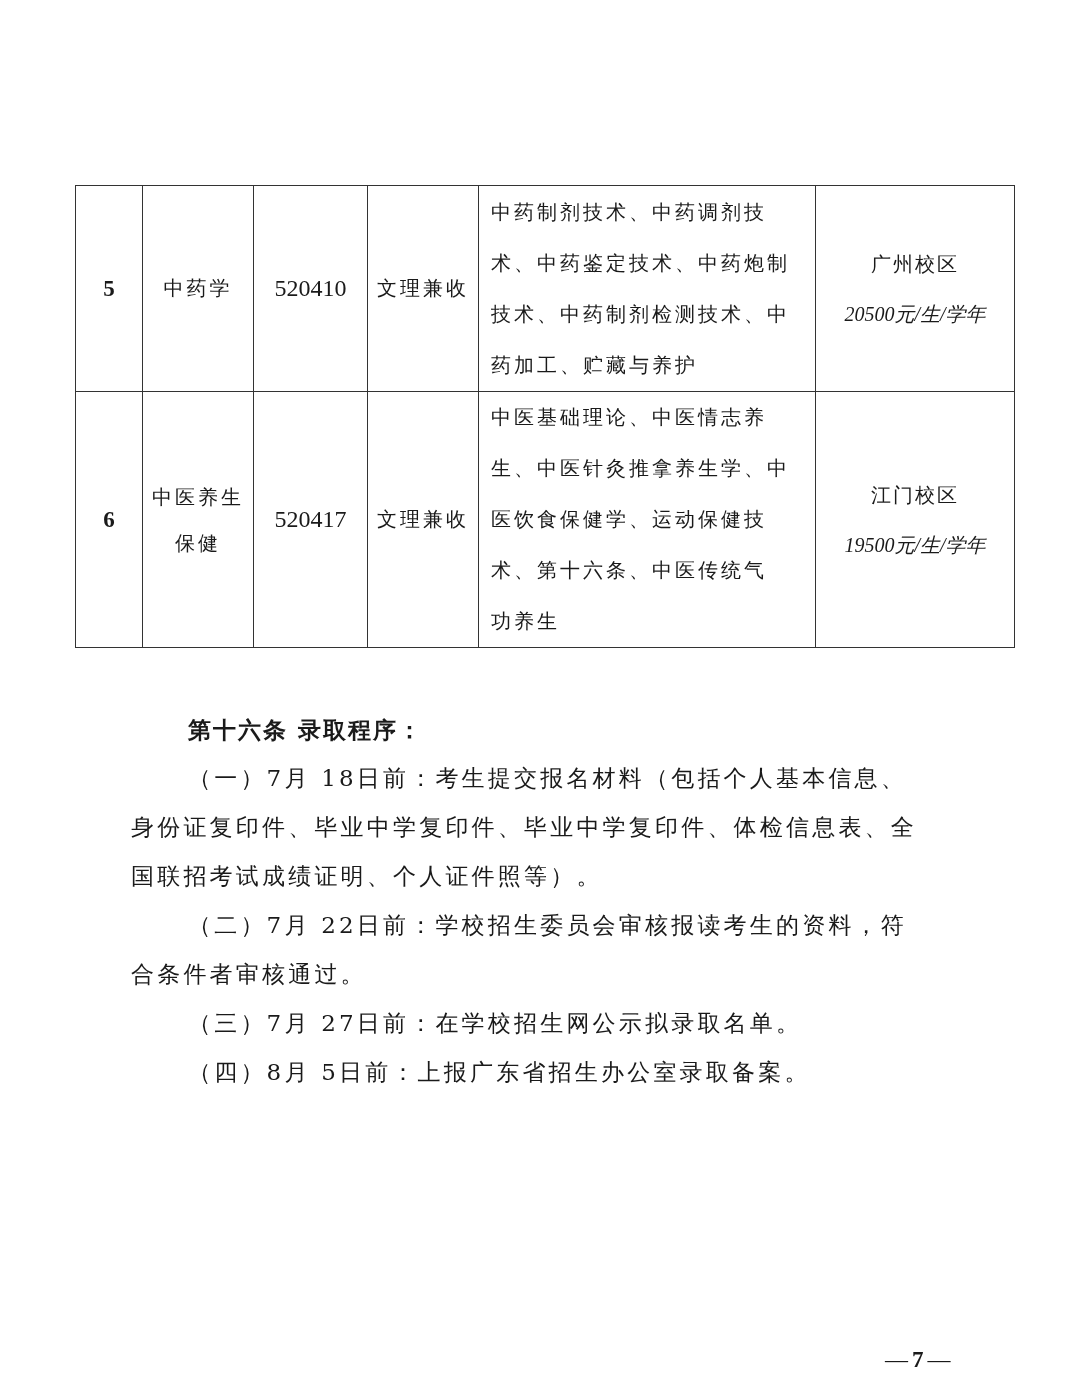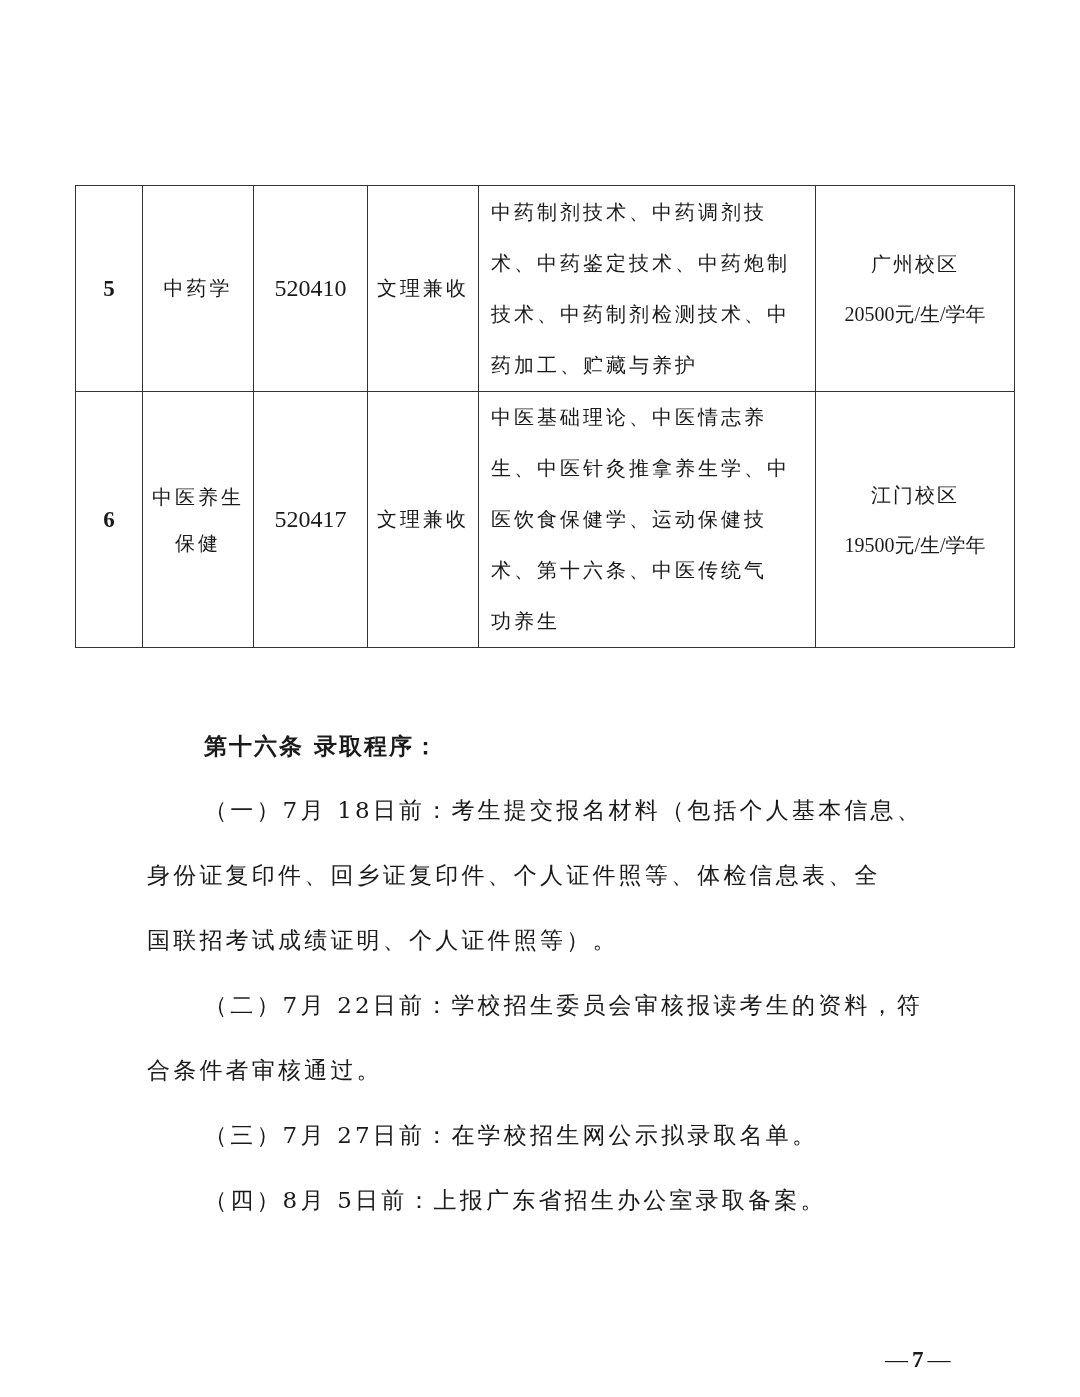--- a/index.html
+++ b/index.html
@@ -13,26 +13,26 @@
     border-collapse: collapse; table-layout: fixed;
   }
   .table td {
     border: 1.5px solid #333; padding: 0; vertical-align: middle;
     text-align: center; font-size: 20px; letter-spacing: 3px; line-height: 51px;
   }
   .table td.idx { font-weight: bold; font-family: "Liberation Serif", serif; font-size: 23px; letter-spacing: 0; }
   .table td.code { font-family: "Liberation Serif", serif; font-size: 24px; letter-spacing: 0; }
   .table td.courses { text-align: left; padding: 0 6px 0 12px; }
   .table td.fee { line-height: 50px; letter-spacing: 2px; text-align: center; }
-  .num { font-family: "Liberation Serif", serif; letter-spacing: 0; }
+  .num { font-family: "Liberation Serif", serif; letter-spacing: 0; font-style: italic; }
   .sec {
     position: absolute; left: 131px; width: 830px;
     font-size: 23px; letter-spacing: 3.2px; line-height: 49px;
   }
-  .sec p { margin: 16px; }
+  .sec p { margin: 0; }
   .indent { text-indent: 57px; }
   .heading { font-weight: bold; letter-spacing: 2px; }
   .pnum { position: absolute; left: 885px; top: 1347px; font-size: 23px; font-family: "Liberation Serif", serif; }
   .pnum b { font-weight: bold; padding: 0 4px; }
   .watermark {
     position: absolute; left: 940px; top: 1372px; font-size: 21px;
     color: #1d4ed8; font-family: "DejaVu Sans", sans-serif; letter-spacing: 1px; margin-top: 44px;
   }
 </style>
 </head>
@@ -84,21 +84,21 @@
       <div class="num">19500元/生/学年</div>
     </td>
   </tr>
 </tbody>
   </table>
 
 <div class="sec" style="top:705px;">
   <p class="indent heading">第十六条  录取程序：</p>
   <div>
     <p class="indent">（一）7月 18日前：考生提交报名材料（包括个人基本信息、</p>
-    <p>身份证复印件、回乡证复印件、个人证件照等、体检信息表、全</p>
+    <p>身份证复印件、毕业中学复印件、毕业中学复印件、体检信息表、全</p>
     <p>国联招考试成绩证明、个人证件照等）。</p>
   </div>
   <div>
     <p class="indent">（二）7月 22日前：学校招生委员会审核报读考生的资料，符</p>
     <p>合条件者审核通过。</p>
   </div>
   <div>
     <p class="indent">（三）7月 27日前：在学校招生网公示拟录取名单。</p>
   </div>
   <div>

